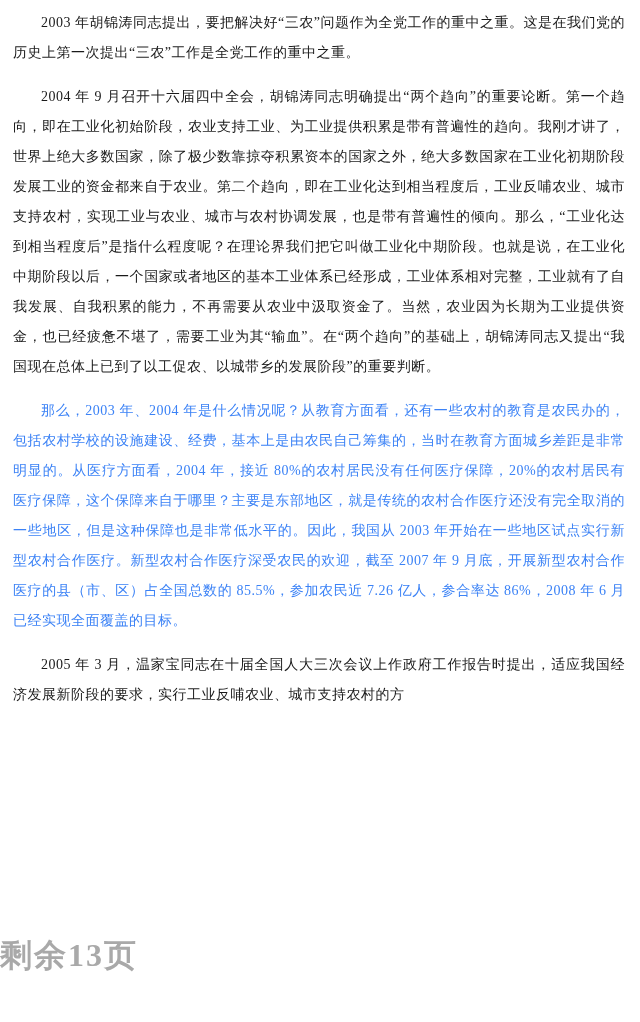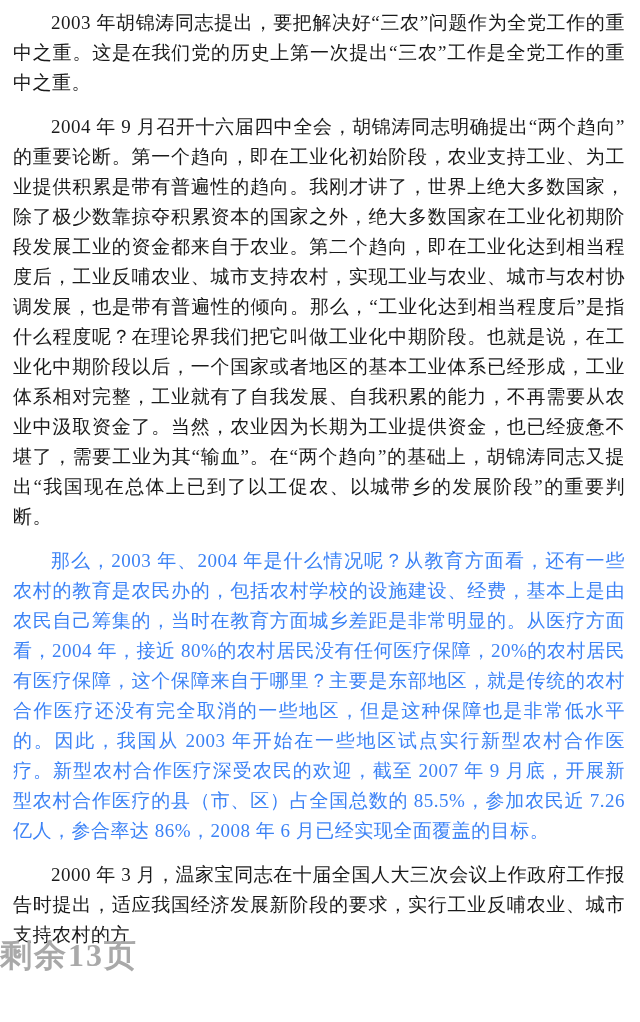--- a/index.html
+++ b/index.html
@@ -15,21 +15,21 @@
     width: 640px;
     height: 1022px;
     background: #ffffff;
     font-family: "Liberation Serif", "DejaVu Serif", serif;
   }
   .doc-body {
     padding: 8px 15px 0 13px;
   }
   .doc-body p {
     margin: 0 0 14px 0;
-    font-size: 19px;
+    font-size: 14px;
     line-height: 30px;
     color: #1a1a1a;
     text-align: justify;
     text-justify: inter-ideograph;
     text-indent: 2em;
     letter-spacing: 0.5px;
   }
   .preview-banner {
     position: absolute;
     top: 936px;
@@ -49,20 +49,20 @@
   }
 </style>
 </head>
 <body style="background: rgb(255, 255, 255);">
 
 <div class="page">
   <div class="doc-body">
     <p style="color: rgb(26, 26, 26);">2003 年胡锦涛同志提出，要把解决好“三农”问题作为全党工作的重中之重。这是在我们党的历史上第一次提出“三农”工作是全党工作的重中之重。</p>
     <p style="color: rgb(26, 26, 26);">2004 年 9 月召开十六届四中全会，胡锦涛同志明确提出“两个趋向”的重要论断。第一个趋向，即在工业化初始阶段，农业支持工业、为工业提供积累是带有普遍性的趋向。我刚才讲了，世界上绝大多数国家，除了极少数靠掠夺积累资本的国家之外，绝大多数国家在工业化初期阶段发展工业的资金都来自于农业。第二个趋向，即在工业化达到相当程度后，工业反哺农业、城市支持农村，实现工业与农业、城市与农村协调发展，也是带有普遍性的倾向。那么，“工业化达到相当程度后”是指什么程度呢？在理论界我们把它叫做工业化中期阶段。也就是说，在工业化中期阶段以后，一个国家或者地区的基本工业体系已经形成，工业体系相对完整，工业就有了自我发展、自我积累的能力，不再需要从农业中汲取资金了。当然，农业因为长期为工业提供资金，也已经疲惫不堪了，需要工业为其“输血”。在“两个趋向”的基础上，胡锦涛同志又提出“我国现在总体上已到了以工促农、以城带乡的发展阶段”的重要判断。</p>
     <p style="color: #3b82f6;">那么，2003 年、2004 年是什么情况呢？从教育方面看，还有一些农村的教育是农民办的，包括农村学校的设施建设、经费，基本上是由农民自己筹集的，当时在教育方面城乡差距是非常明显的。从医疗方面看，2004 年，接近 80%的农村居民没有任何医疗保障，20%的农村居民有医疗保障，这个保障来自于哪里？主要是东部地区，就是传统的农村合作医疗还没有完全取消的一些地区，但是这种保障也是非常低水平的。因此，我国从 2003 年开始在一些地区试点实行新型农村合作医疗。新型农村合作医疗深受农民的欢迎，截至 2007 年 9 月底，开展新型农村合作医疗的县（市、区）占全国总数的 85.5%，参加农民近 7.26 亿人，参合率达 86%，2008 年 6 月已经实现全面覆盖的目标。</p>
-    <p style="color: rgb(26, 26, 26);">2000 年 3 月，温家宝同志在十届全国人大三次会议上作政府工作报告时提出，适应我国经济发展新阶段的要求，实行工业反哺农业、城市支持农村的方</p>
+    <p style="color: rgb(26, 26, 26);">2005 年 3 月，温家宝同志在十届全国人大三次会议上作政府工作报告时提出，适应我国经济发展新阶段的要求，实行工业反哺农业、城市支持农村的方</p>
   </div>
 
   <div class="preview-banner" style="color: rgb(169, 169, 169); flex-direction: column;">
     <span>剩余13页</span>
     <span>第一个趋向</span>
   </div>
 </div>
 
 </body></html>

